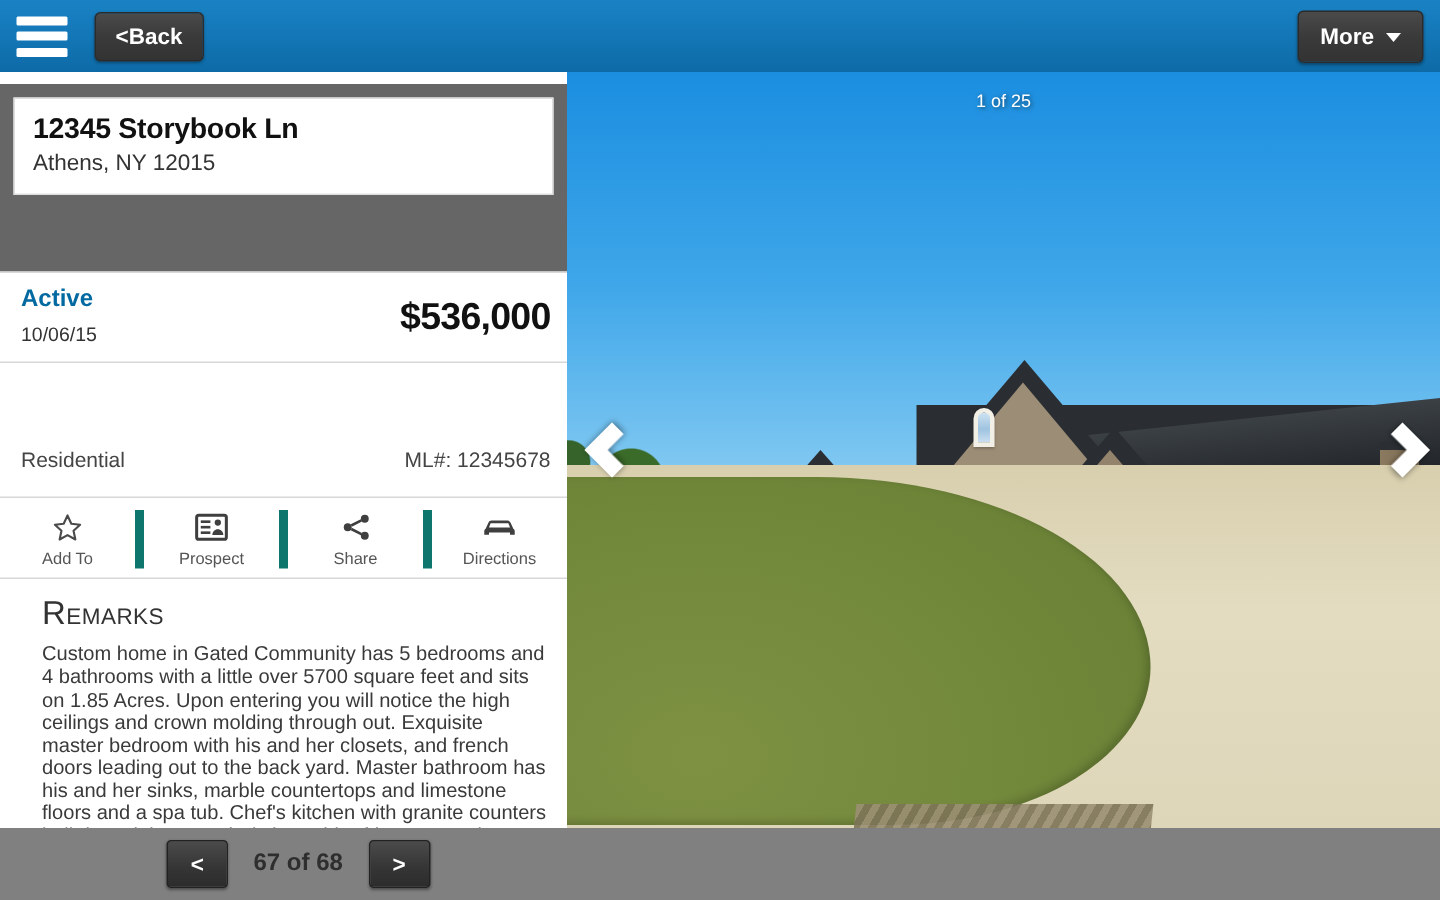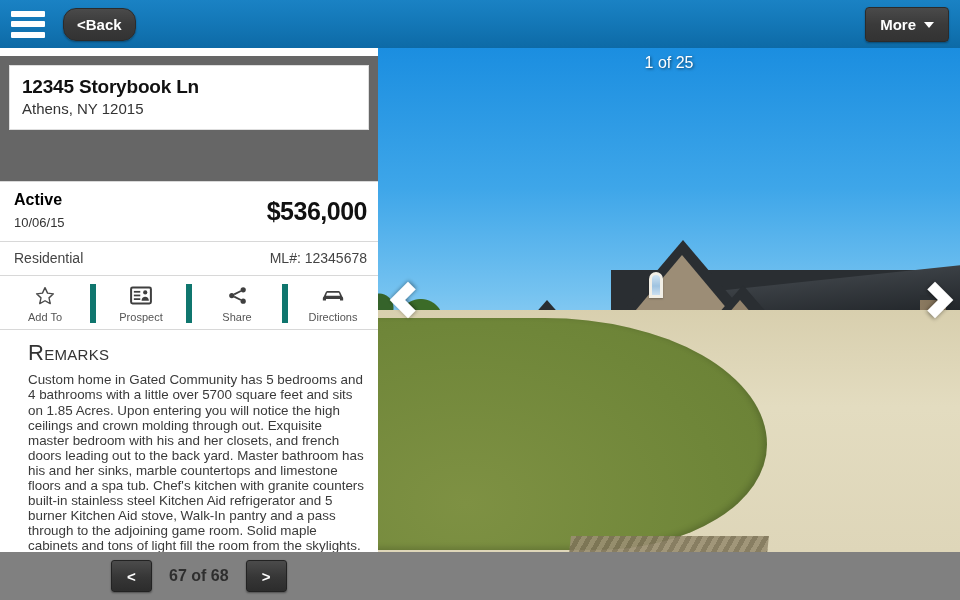--- a/index.html
+++ b/index.html
@@ -35,21 +35,21 @@
     border-radius: 4px;
     color: #ffffff;
     font-weight: bold;
     font-size: 15px;
     padding: 8px 13px;
     cursor: pointer;
     box-shadow: 0 1px 2px rgba(0,0,0,0.35);
     line-height: 1;
     white-space: nowrap;
   }
-  .back-btn { margin-left: 18px; border-radius: 13px; }
+  .back-btn { margin-left: 18px; }
   .more-btn {
     position: absolute; right: 11px; top: 7px;
     display: flex; align-items: center; gap: 8px;
     padding: 9px 14px;
   }
   .caret-down {
     width: 0; height: 0;
     border-left: 5px solid transparent;
     border-right: 5px solid transparent;
     border-top: 6px solid #ffffff;
@@ -80,30 +80,30 @@
     background: #ffffff; border-top: 1px solid #d8d8d8;
     overflow: hidden;
   }
   .status-row {
     display: flex; align-items: center; justify-content: space-between;
     padding: 9px 11px 10px 14px;
     border-bottom: 1px solid #d8d8d8;
   }
   .status-left { line-height: 1.15; }
   .status-active {
-    font-size: 16px; font-weight: bold; color: #000000;
+    font-size: 16px; font-weight: bold; color: #0369a1;
   }
   .status-date { font-size: 13px; color: #333333; margin-top: 7px; }
   .price { font-size: 25px; font-weight: bold; color: #111111; letter-spacing: -0.5px; }
 
   .type-row {
     display: flex; align-items: center; justify-content: space-between;
-    padding: 8px 11px 9px 14px;
+    padding: 8px 11px 17px 14px;
     border-bottom: 1px solid #d8d8d8;
-    font-size: 14px; color: #444444;
+    font-size: 14px; color: #444444; margin-top: 48px;
   }
 
   
   .actions {
     display: flex; border-bottom: 1px solid #d8d8d8;
     padding: 8px 0 6px 0;
   }
   .action {
     flex: 1; display: flex; flex-direction: column; align-items: center;
     gap: 5px; cursor: pointer;
@@ -208,22 +208,22 @@
     transform: skewX(-6deg);
     opacity: 0.9;
   }
   .garage {
     position: absolute; right: 8%; top: 58%; width: 18%; height: 13%;
     background: linear-gradient(to bottom, #e6e8ea, #cfd3d6);
     border: 2px solid #b9bec2;
   }
 
   .photo-counter {
-    position: absolute; left: 0; top: 6px; width: 100%;
-    text-align: center; color: #ffffff; font-size: 16px;
+    position: absolute; left: 0; top: 12px; width: 100%;
+    text-align: center; color: #ffffff; font-size: 12px;
     text-shadow: 1px 1px 3px rgba(0,0,0,0.55);
     z-index: 8; pointer-events: none;
   }
   .nav-arrow {
     position: absolute; top: 50%; transform: translateY(-50%);
     width: 34px; height: 52px; z-index: 9; cursor: pointer;
     display: flex; align-items: center; justify-content: center;
   }
   .nav-prev { left: 13px; }
   .nav-next { right: 8px; }

